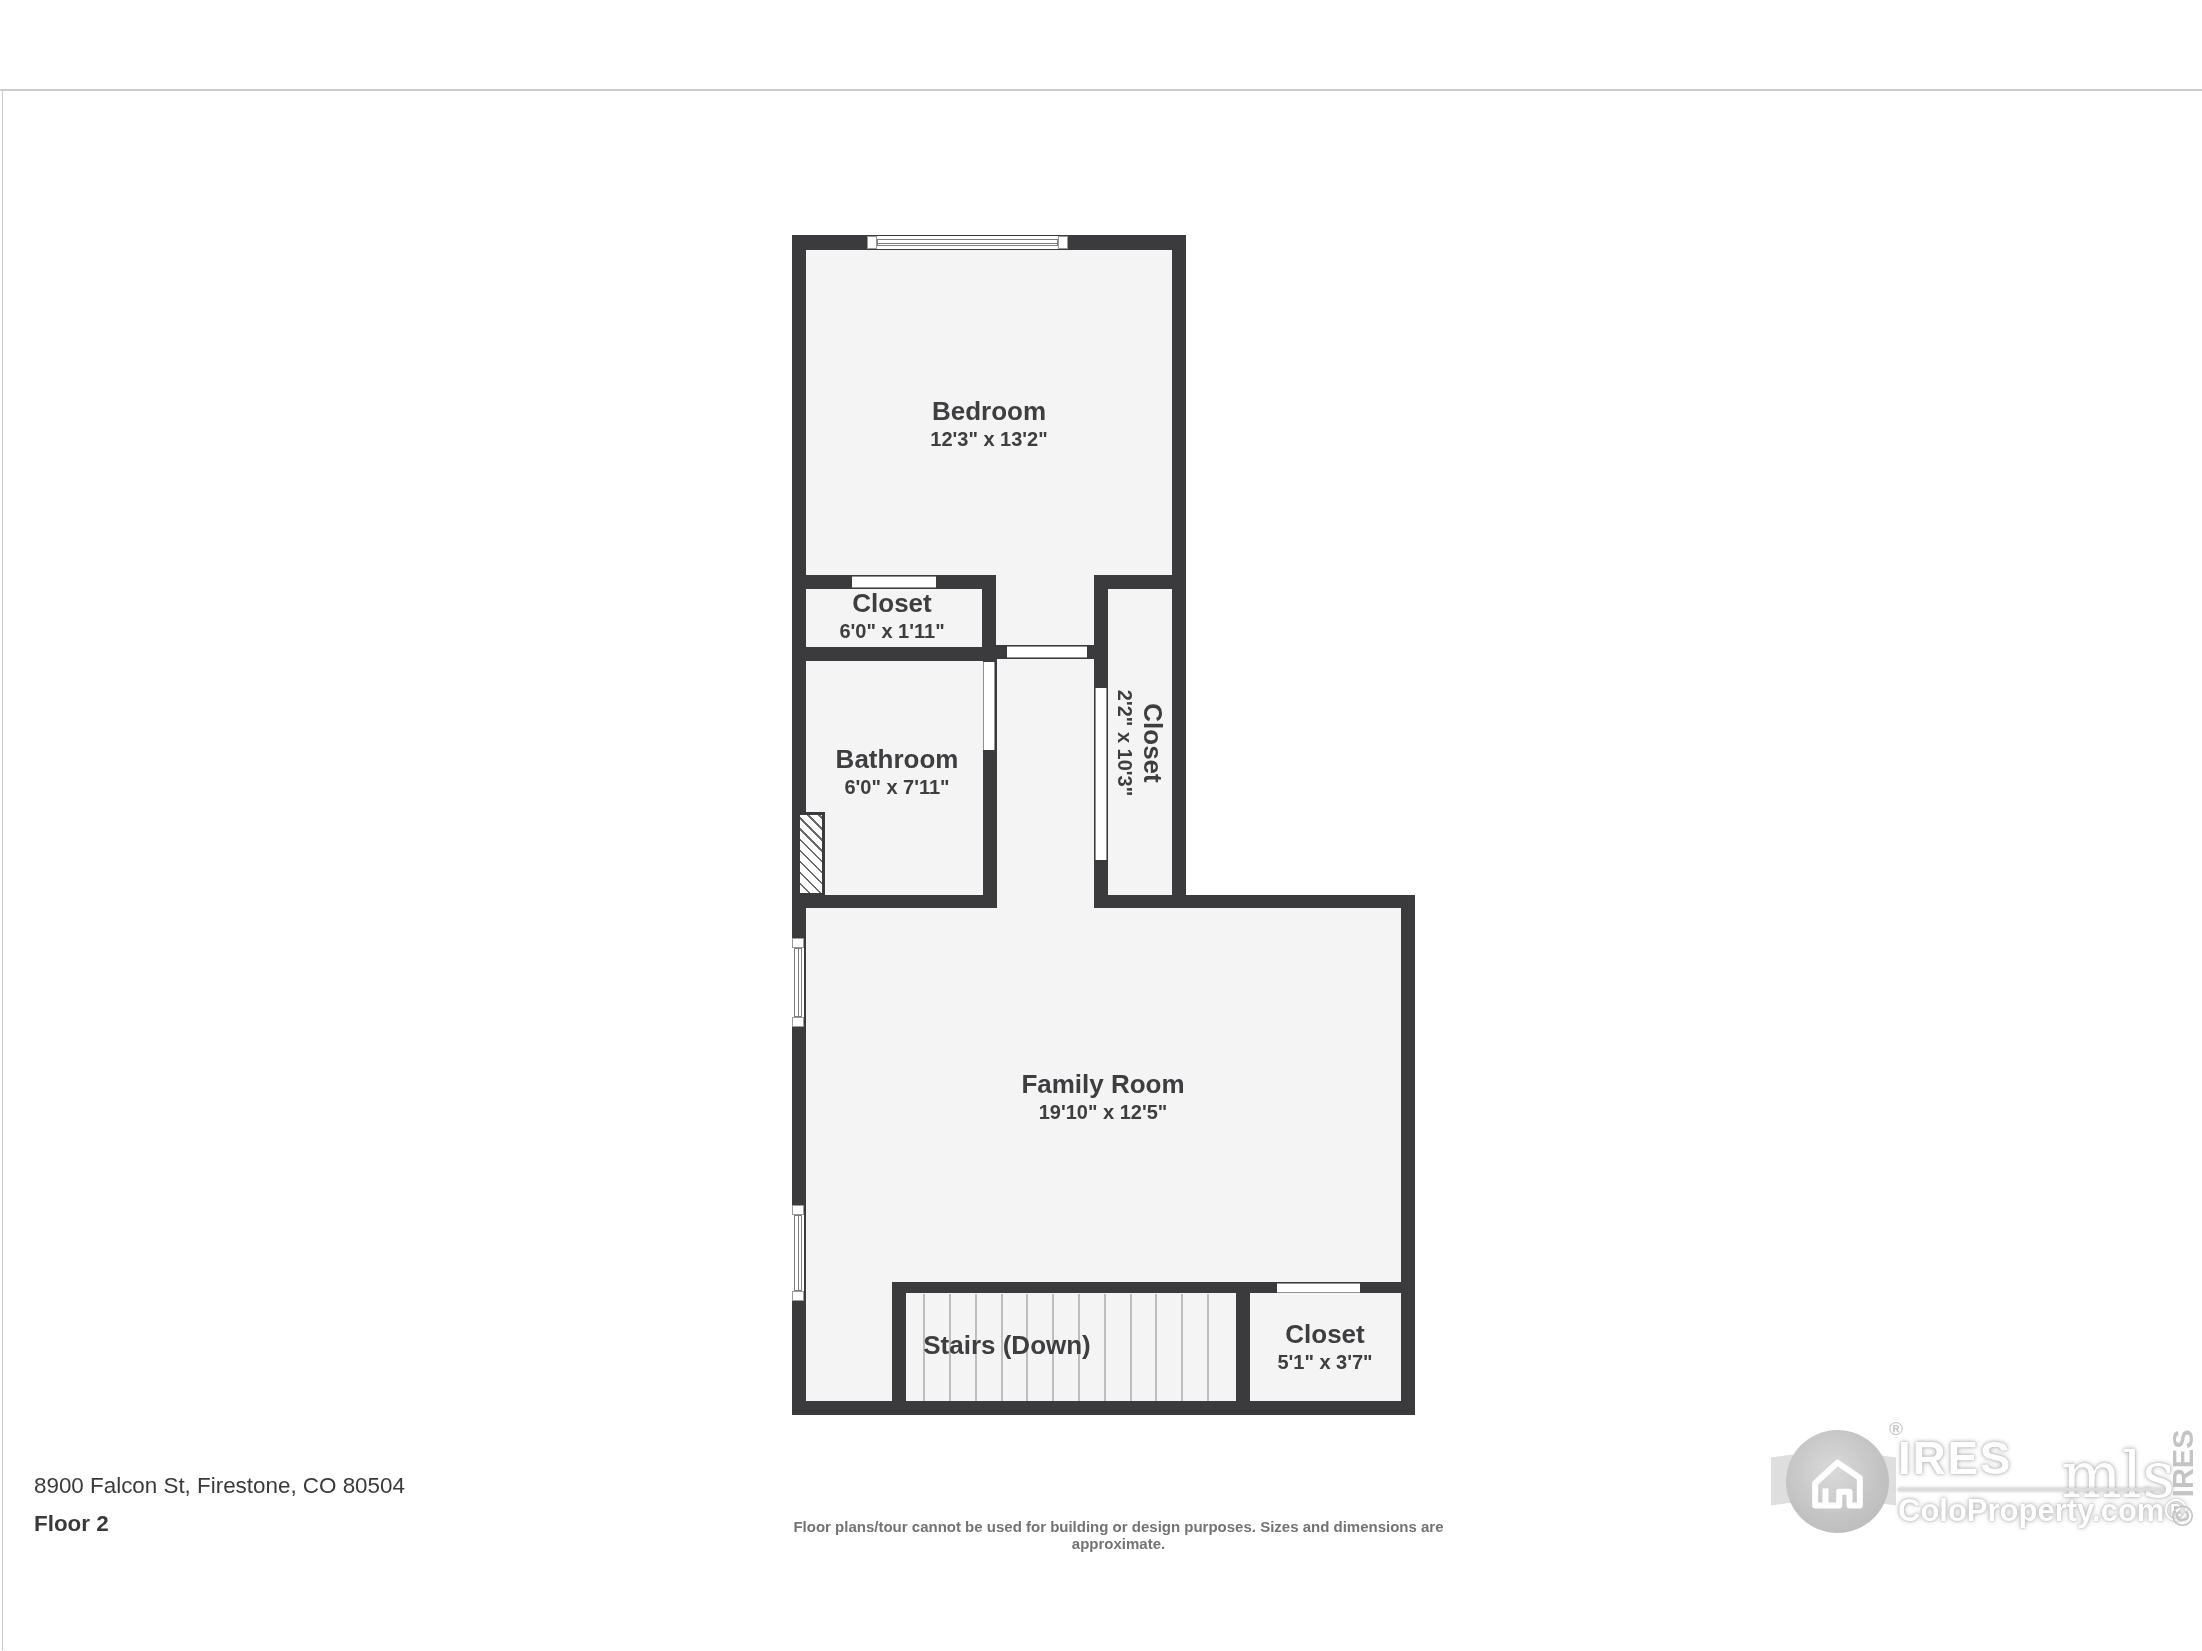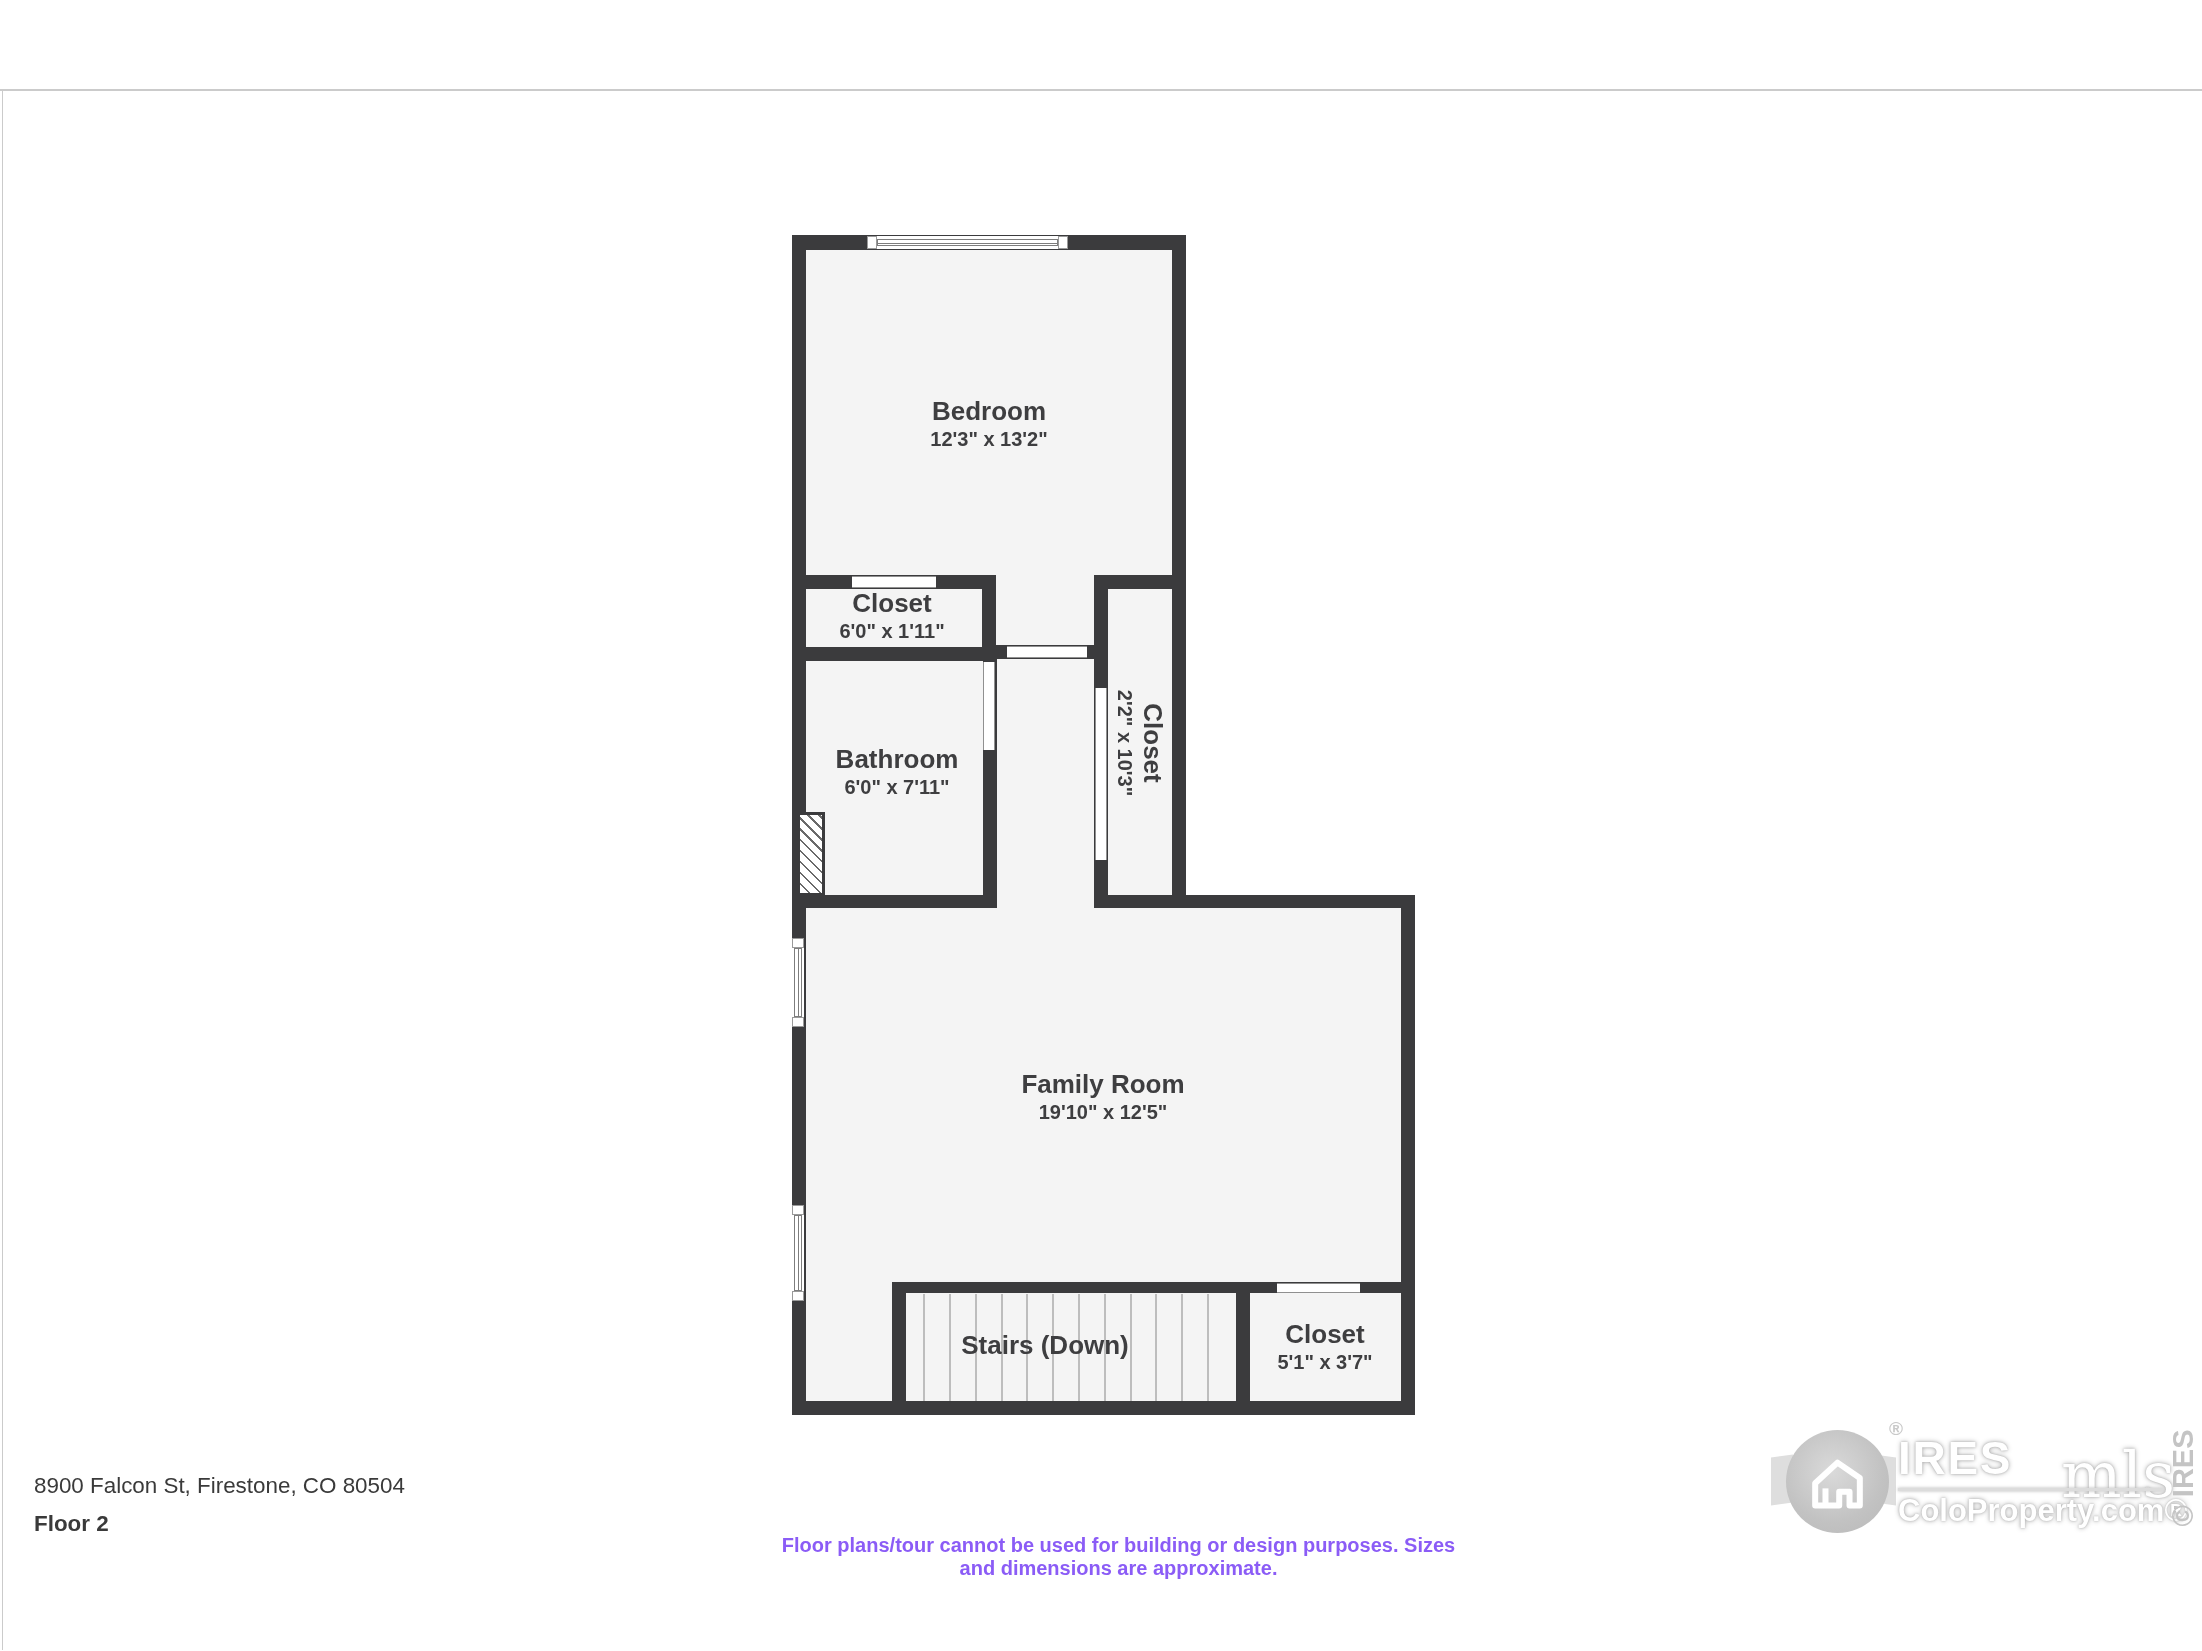--- a/index.html
+++ b/index.html
@@ -26,21 +26,21 @@
   .hatch{position:absolute;left:797px;top:812px;width:27.5px;height:84px;border:3.4px solid #3b3b3d;box-sizing:border-box;
          background:repeating-linear-gradient(45deg,#ffffff 0 6px,#6a6a6a 6px 7.7px);}
   
   .room-label{position:absolute;transform:translate(-50%,-50%);text-align:center;color:#3e3e40;white-space:nowrap;}
   .room-label.rot{transform:translate(-50%,-50%) rotate(90deg);}
   .rname{font-size:26px;font-weight:700;line-height:29px;}
   .rdims{font-size:20px;font-weight:700;line-height:26px;}
   
   .addr{position:absolute;left:34px;top:1473px;font-size:22.4px;font-weight:400;color:#3a3a3a;}
   .floorlbl{position:absolute;left:34px;top:1511px;font-size:22.4px;font-weight:700;color:#3a3a3a;}
-  .disclaimer{position:absolute;left:770px;top:1518px;width:697px;text-align:center;font-size:20px;font-weight:700;color:#8b5cf6;margin-top:16px;}
+  .disclaimer{position:absolute;left:770px;top:1518px;width:697px;text-align:center;font-size:15px;font-weight:700;color:#737373;}
   
   .wm{color:#ffffff;text-shadow:0 0 5.2px #a8a8a8,0 0 1.7px #b5b5b5;}
   .logo-circle{position:absolute;left:1786px;top:1430px;width:103px;height:103px;border-radius:50%;
                background:radial-gradient(circle at 45% 40%,#dadada 0%,#c2c2c2 60%,#b8b8b8 100%);}
   .logo-wing{position:absolute;background:#dedede;}
   .logo-ires{position:absolute;left:1898px;top:1427px;font-size:46px;font-weight:700;letter-spacing:1.7px;line-height:62px;}
   .logo-mls{position:absolute;left:2061px;top:1444px;font-size:64px;font-family:"DejaVu Serif",serif;line-height:62px;}
   .logo-line{position:absolute;left:1898px;top:1488px;width:265px;height:2.6px;background:#dcdcdc;box-shadow:0 0 3.4px #b5b5b5;}
   .logo-site{position:absolute;left:1898px;top:1494px;font-size:31px;font-weight:700;line-height:34px;text-align:right;}
   .logo-reg{position:absolute;left:1889px;top:1418px;font-size:19px;font-weight:700;color:#c9c9c9;text-shadow:none;}
@@ -129,21 +129,21 @@
     <div class="rdims">6'0" x 7'11"</div>
   </div>
   <div class="room-label rot" style="left:1139px;top:743px;">
     <div class="rname">Closet</div>
     <div class="rdims">2'2" x 10'3"</div>
   </div>
   <div class="room-label" style="left:1103px;top:1097px;">
     <div class="rname">Family Room</div>
     <div class="rdims">19'10" x 12'5"</div>
   </div>
-  <div class="room-label" style="left:1045px;top:1345px;">
+  <div class="room-label" style="left:1007px;top:1345px;">
     <div class="rname">Stairs (Down)</div>
   </div>
   <div class="room-label" style="left:1325px;top:1347px;">
     <div class="rname">Closet</div>
     <div class="rdims">5'1" x 3'7"</div>
   </div>
 </div>
 
 <div class="addr">8900 Falcon St, Firestone, CO 80504</div>
 <div class="floorlbl">Floor 2</div>

